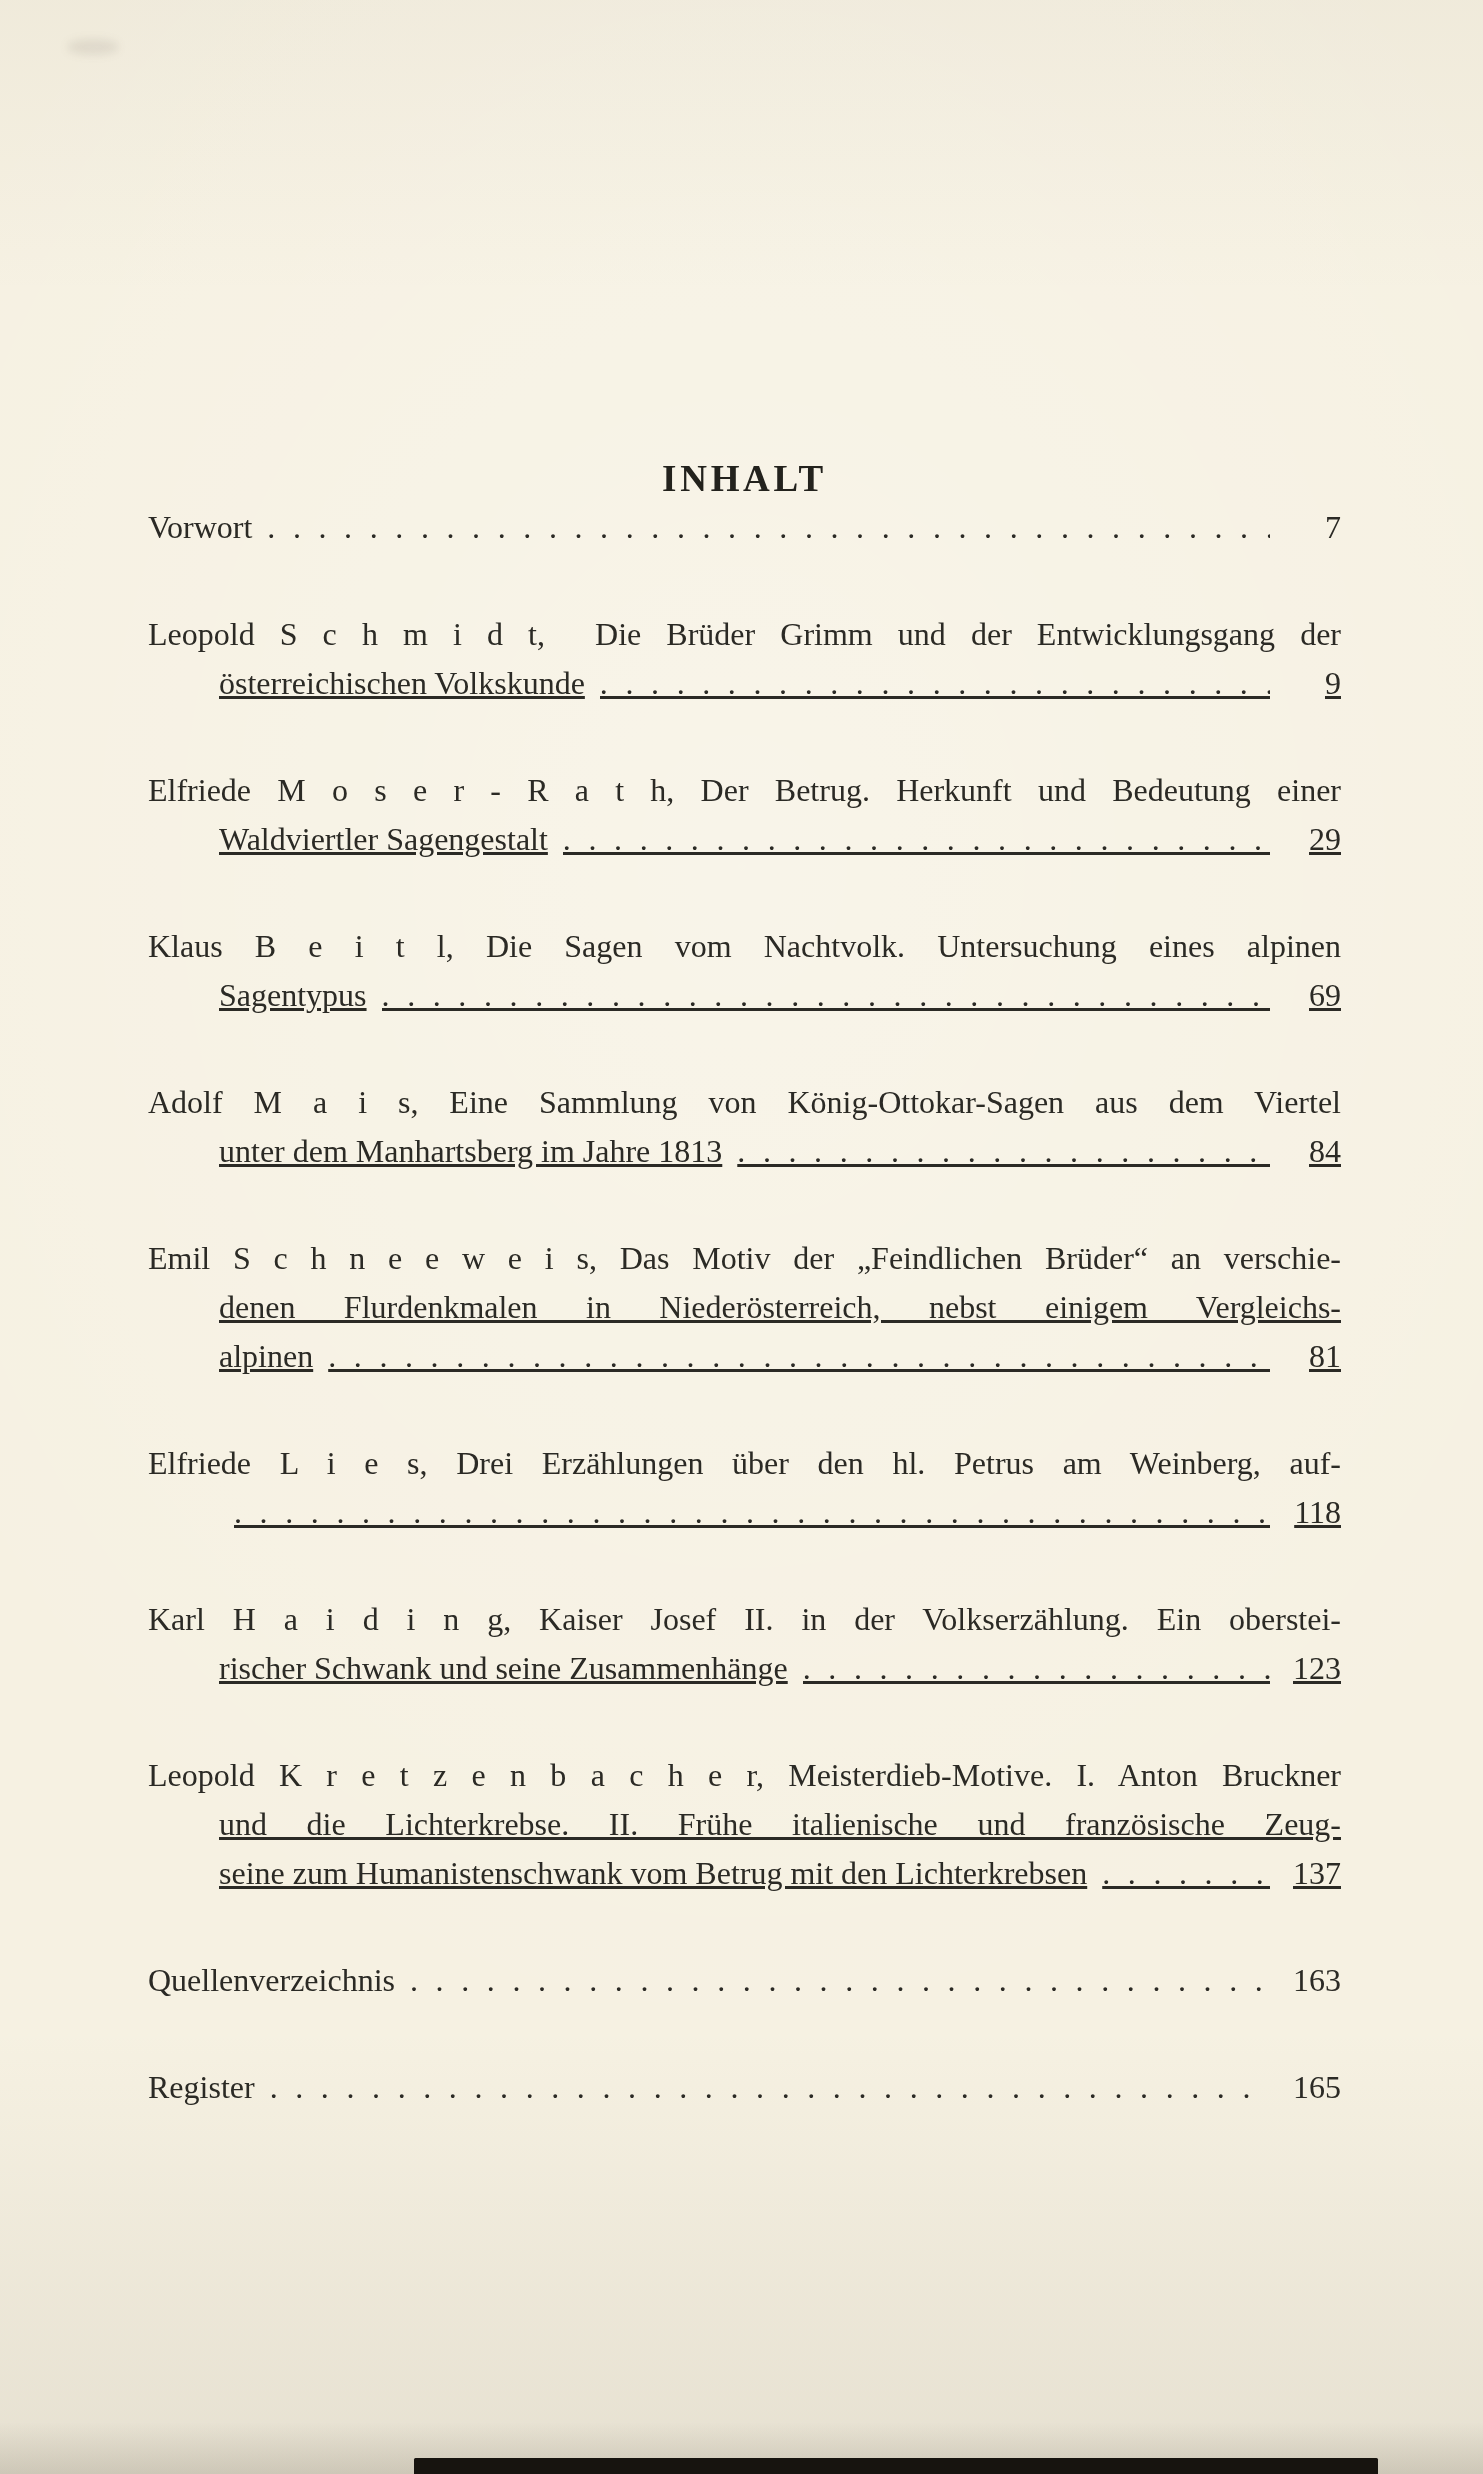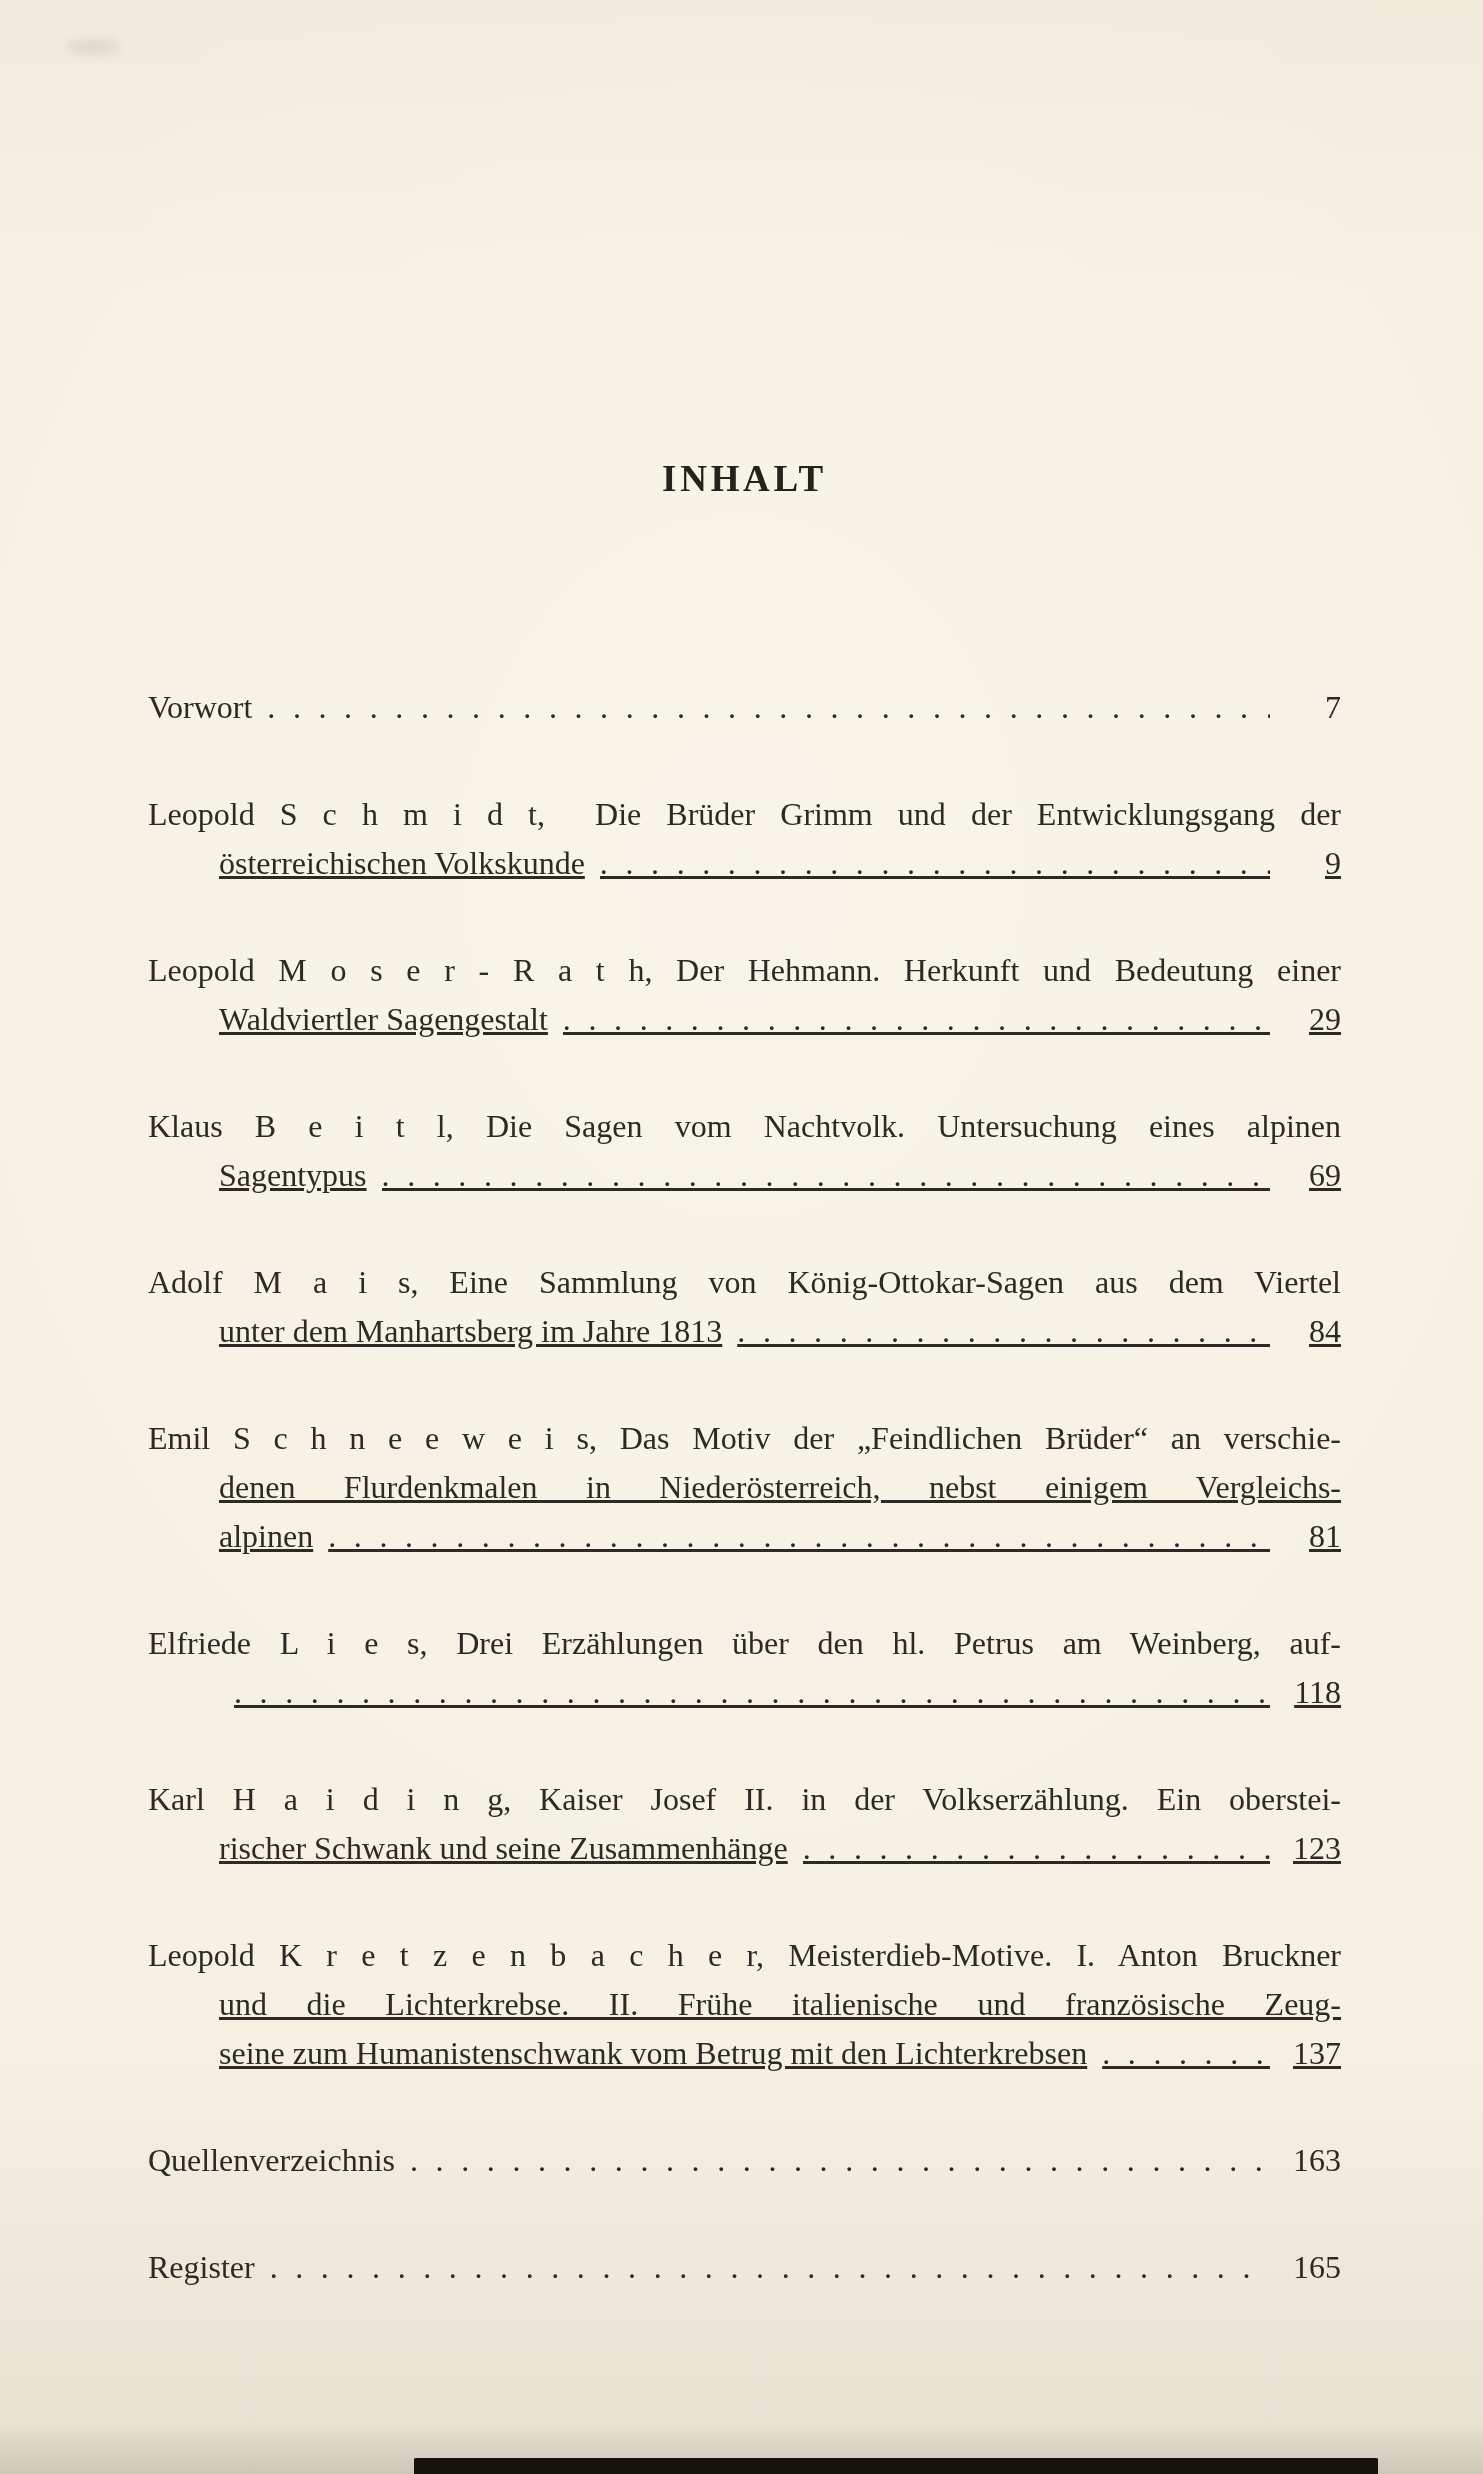--- a/index.html
+++ b/index.html
@@ -44,21 +44,20 @@
     margin: 0;
     padding-top: 454px;
     text-align: center;
     font-size: 37px;
     line-height: 49px;
     font-weight: 700;
     letter-spacing: 3.7px;
     color: #23221d;
   }
   .toc {
-    margin-top: 180px;
   }
   .entry {
     margin-bottom: 58px;
     font-size: 32px;
     line-height: 49px;
   }
   .line {
     white-space: pre-wrap;
   }
   .line.justify {
@@ -123,21 +122,21 @@
   <h1 class="title">INHALT</h1>
   <section class="toc">
       <div class="entry">
         <div class="line last"><span class="txt">Vorwort</span><span class="leader"></span><span class="pagenum">7</span></div>
       </div>
       <div class="entry">
         <div class="line justify">Leopold S c h m i d t,  Die Brüder Grimm und der Entwicklungsgang der</div>
         <div class="line cont last"><span class="txt">österreichischen Volkskunde</span><span class="leader"></span><span class="pagenum">9</span></div>
       </div>
       <div class="entry">
-        <div class="line justify">Leopold M o s e r - R a t h, Der Hehmann. Herkunft und Bedeutung einer</div>
+        <div class="line justify">Elfriede M o s e r - R a t h, Der Betrug. Herkunft und Bedeutung einer</div>
         <div class="line cont last"><span class="txt">Waldviertler Sagengestalt</span><span class="leader"></span><span class="pagenum">29</span></div>
       </div>
       <div class="entry">
         <div class="line justify">Klaus B e i t l, Die Sagen vom Nachtvolk. Untersuchung eines alpinen</div>
         <div class="line cont last"><span class="txt">Sagentypus</span><span class="leader"></span><span class="pagenum">69</span></div>
       </div>
       <div class="entry">
         <div class="line justify">Adolf M a i s, Eine Sammlung von König-Ottokar-Sagen aus dem Viertel</div>
         <div class="line cont last"><span class="txt">unter dem Manhartsberg im Jahre 1813</span><span class="leader"></span><span class="pagenum">84</span></div>
       </div>

